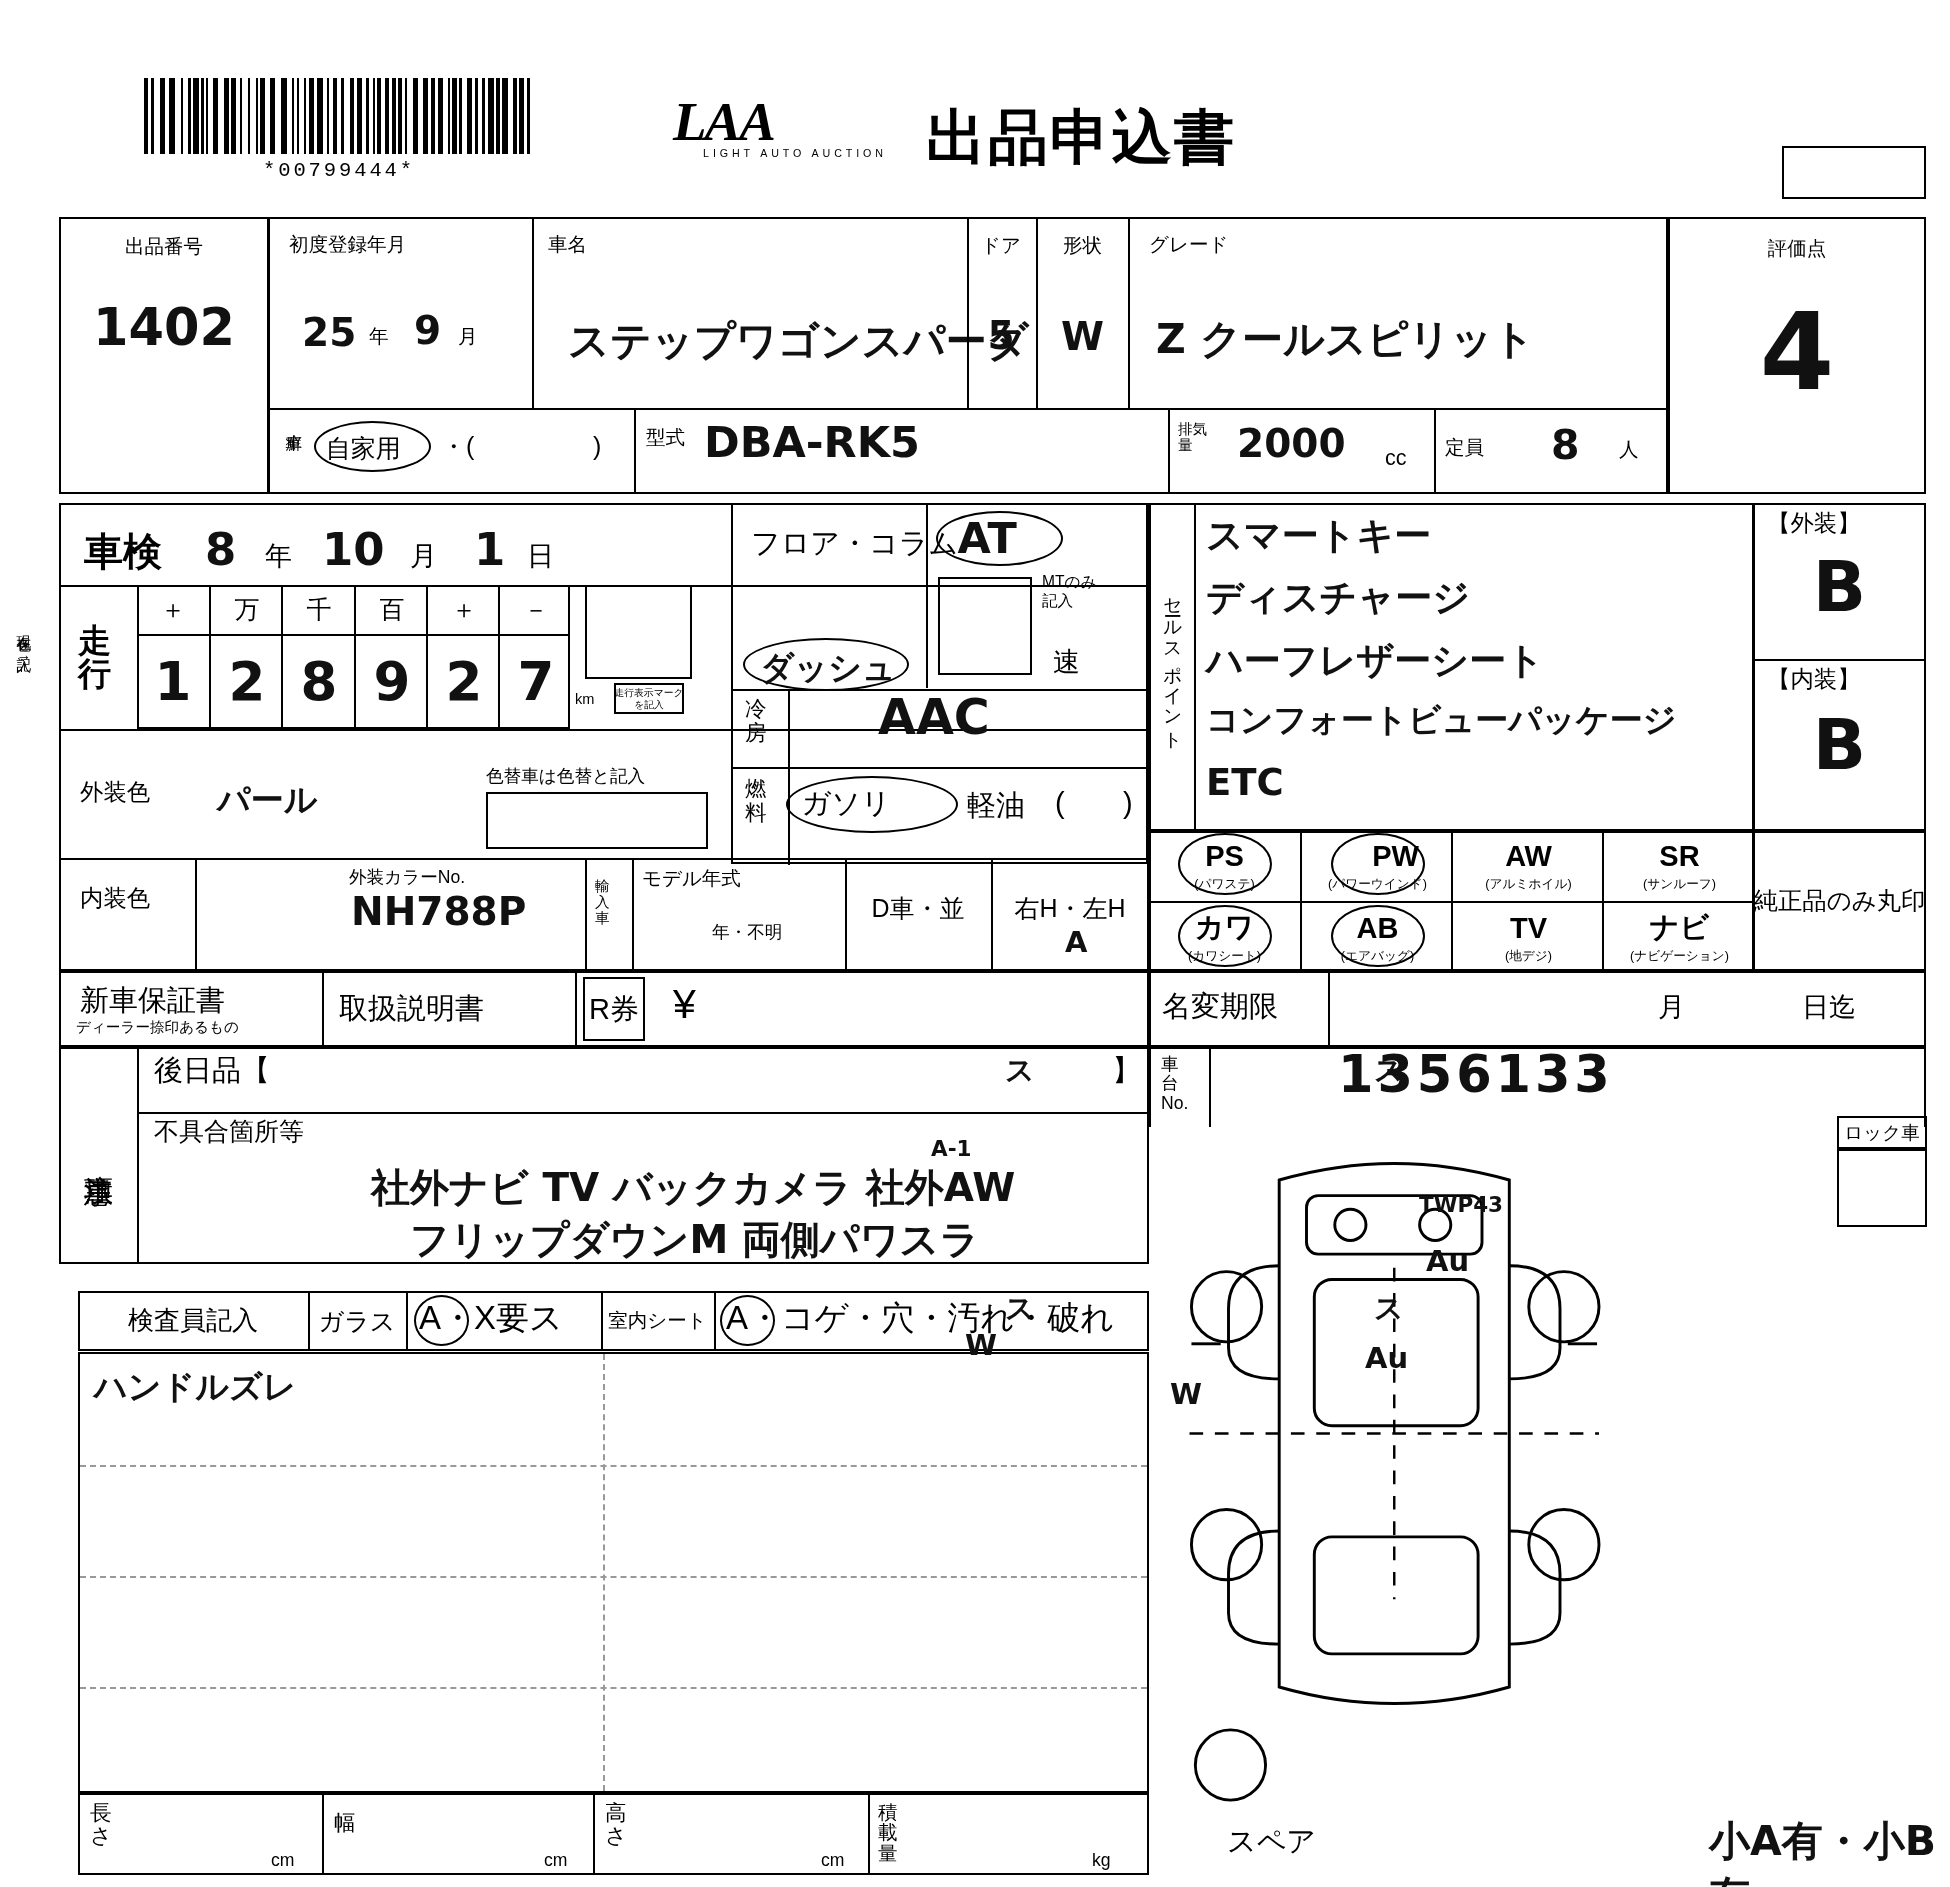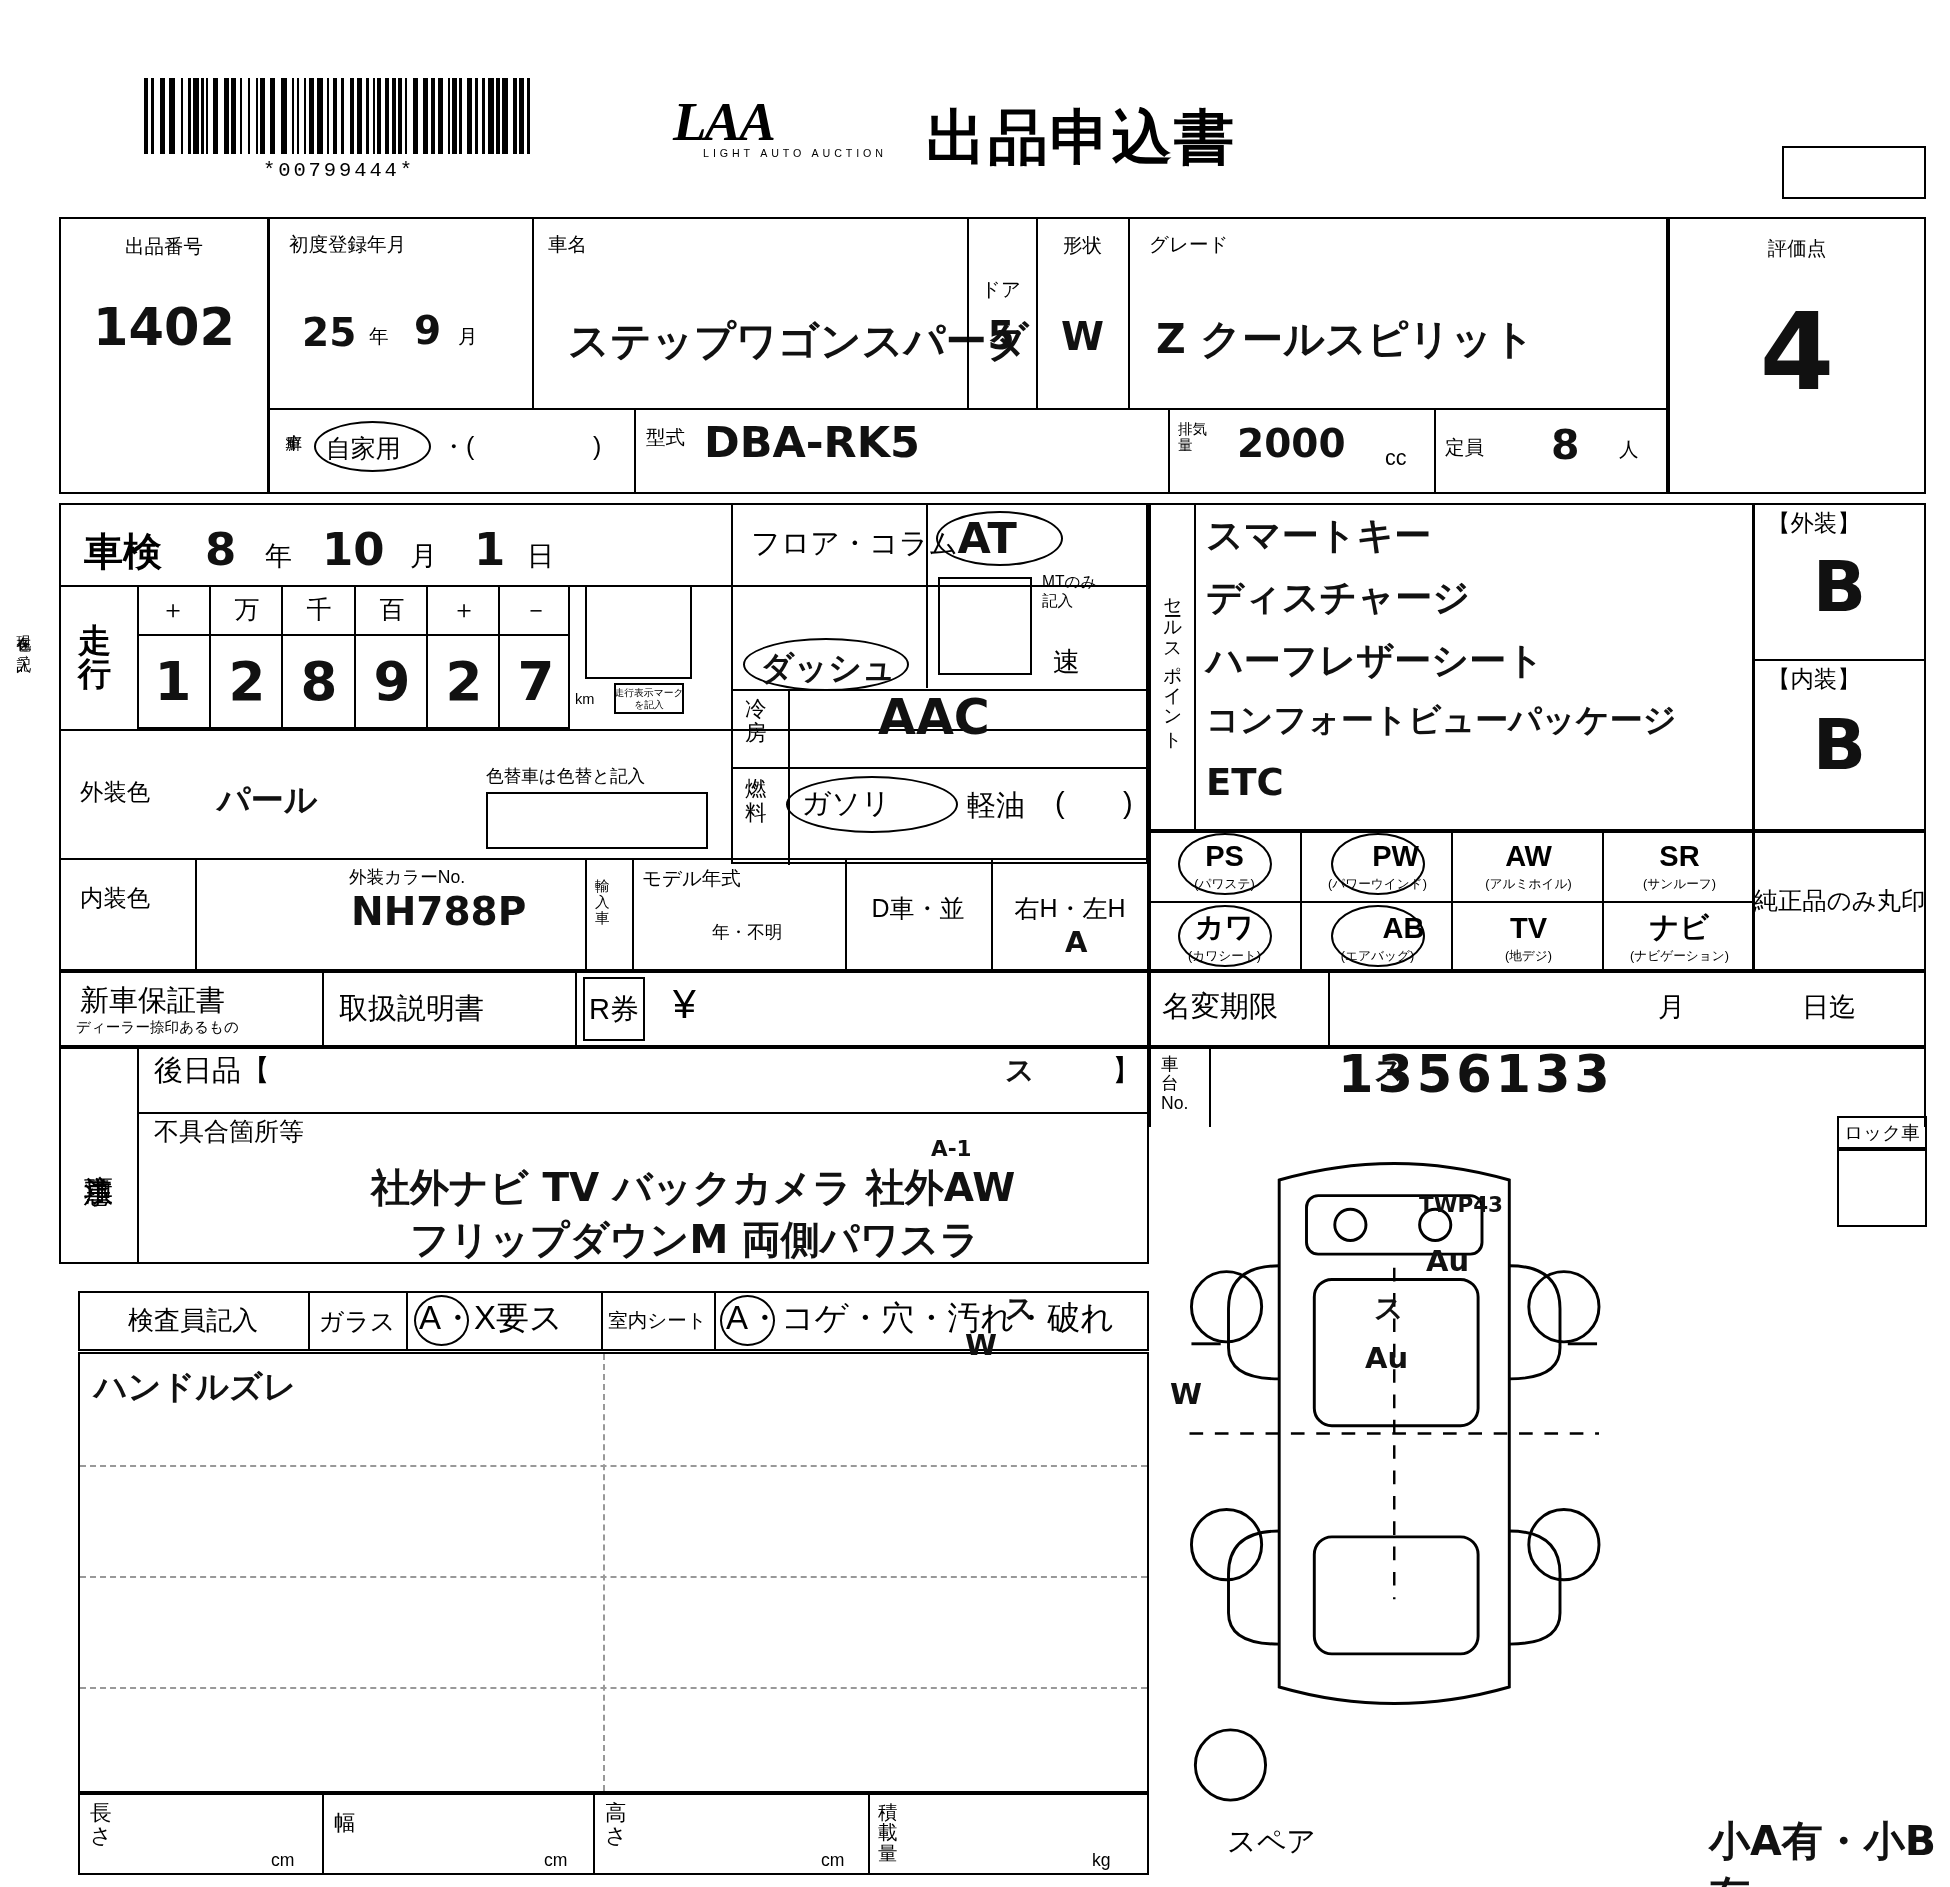--- a/index.html
+++ b/index.html
@@ -109,21 +109,21 @@
   <div class="abs hw hwmid" style="left:302px;top:310px;">25</div>
   <div class="abs lbl" style="left:369px;top:326px;">年</div>
   <div class="abs hw hwmid" style="left:414px;top:308px;">9</div>
   <div class="abs lbl" style="left:458px;top:326px;">月</div>
 
   <div class="abs" style="left:532px;top:217px;width:0;height:191px;border-left:2px solid #000;"></div>
   <div class="abs lbl" style="left:548px;top:234px;">車名</div>
   <div class="abs hw" style="left:568px;top:314px;font-size:41px;">ステップワゴンスパーダ</div>
 
   <div class="abs" style="left:967px;top:217px;width:0;height:191px;border-left:2px solid #000;"></div>
-  <div class="abs lbl ctr" style="left:967px;top:232px;width:68px;height:27px;margin-top:44px;">ドア</div>
+  <div class="abs lbl ctr" style="left:967px;top:232px;width:68px;height:27px;">ドア</div>
   <div class="abs hw hwmid ctr" style="left:967px;top:312px;width:68px;height:47px;">5</div>
 
   <div class="abs" style="left:1036px;top:217px;width:0;height:191px;border-left:2px solid #000;"></div>
   <div class="abs lbl ctr" style="left:1036px;top:232px;width:93px;height:27px;">形状</div>
   <div class="abs hw hwmid ctr" style="left:1036px;top:314px;width:93px;height:45px;">W</div>
 
   <div class="abs" style="left:1128px;top:217px;width:0;height:191px;border-left:2px solid #000;"></div>
   <div class="abs lbl" style="left:1149px;top:234px;">グレード</div>
   <div class="abs hw" style="left:1156px;top:312px;font-size:41px;">Z クールスピリット</div>
 
@@ -297,21 +297,21 @@
       <div class="abs" style="left: 453px; top: 0px; width: 151px; height: 70px; border-left: 2px solid rgb(0, 0, 0);">
         <div class="abs ctr" style="left: 0px; top: 5.9px; width: 151px; height: 39px; font-size: 29px; font-weight: bold;">SR</div>
         <div class="abs ctr" style="left: 0px; top: 43px; width: 151px; height: 21.5px; font-size: 12.7px;">(サンルーフ)</div>
       </div>
       <div class="abs" style="left: 0px; top: 70px; width: 151px; height: 70px; border-top: 2px solid rgb(0, 0, 0);">
         <div class="abs ctr" style="left: 0px; top: 5.9px; width: 151px; height: 39px; font-size: 29px; font-weight: bold;">カワ</div>
         <div class="abs ctr" style="left: 0px; top: 43px; width: 151px; height: 21.5px; font-size: 12.7px;">(カワシート)</div>
         <div class="abs ell" style="left: 29px; top: 2px; width: 94px; height: 62px;"></div>
       </div>
       <div class="abs" style="left: 151px; top: 70px; width: 151px; height: 70px; border-left: 2px solid rgb(0, 0, 0); border-top: 2px solid rgb(0, 0, 0);">
-        <div class="abs ctr" style="left: 0px; top: 5.9px; width: 151px; height: 39px; font-size: 29px; font-weight: bold; margin-left: 26px;">AB</div>
+        <div class="abs ctr" style="left: 0px; top: 5.9px; width: 151px; height: 39px; font-size: 29px; font-weight: bold;">AB</div>
         <div class="abs ctr" style="left: 0px; top: 43px; width: 151px; height: 21.5px; font-size: 12.7px;">(エアバッグ)</div>
         <div class="abs ell" style="left: 29px; top: 2px; width: 94px; height: 62px;"></div>
       </div>
       <div class="abs" style="left: 302px; top: 70px; width: 151px; height: 70px; border-left: 2px solid rgb(0, 0, 0); border-top: 2px solid rgb(0, 0, 0);">
         <div class="abs ctr" style="left: 0px; top: 5.9px; width: 151px; height: 39px; font-size: 29px; font-weight: bold;">TV</div>
         <div class="abs ctr" style="left: 0px; top: 43px; width: 151px; height: 21.5px; font-size: 12.7px;">(地デジ)</div>
       </div>
       <div class="abs" style="left: 453px; top: 70px; width: 151px; height: 70px; border-left: 2px solid rgb(0, 0, 0); border-top: 2px solid rgb(0, 0, 0);">
         <div class="abs ctr" style="left: 0px; top: 5.9px; width: 151px; height: 39px; font-size: 29px; font-weight: bold;">ナビ</div>
         <div class="abs ctr" style="left: 0px; top: 43px; width: 151px; height: 21.5px; font-size: 12.7px;">(ナビゲーション)</div>

